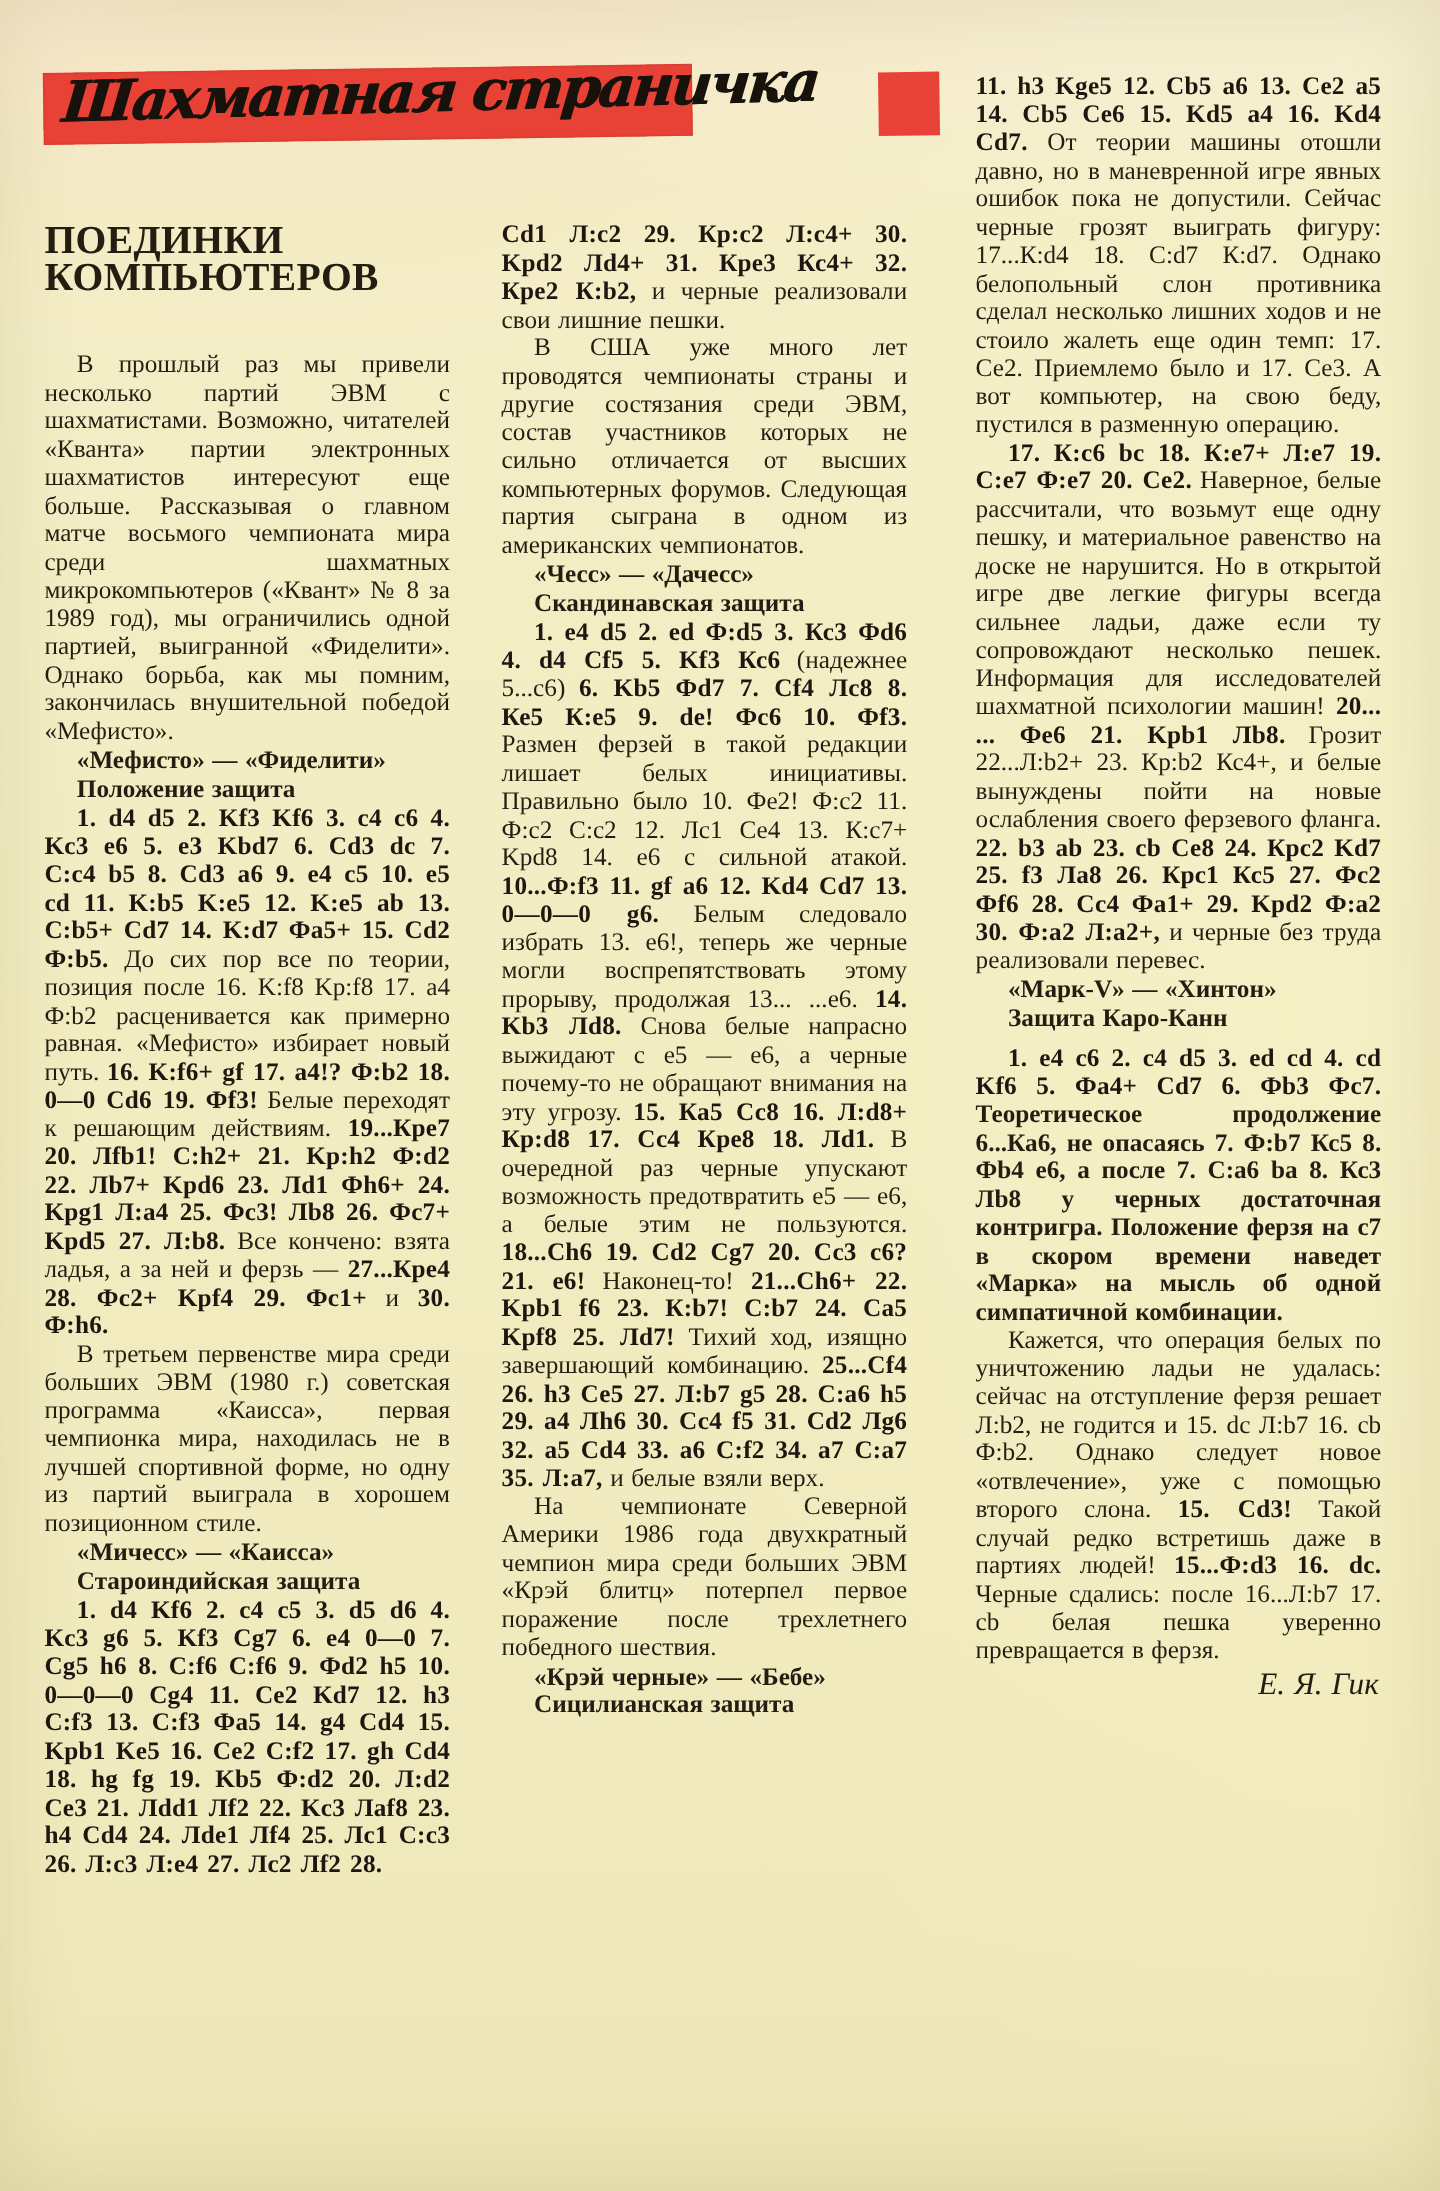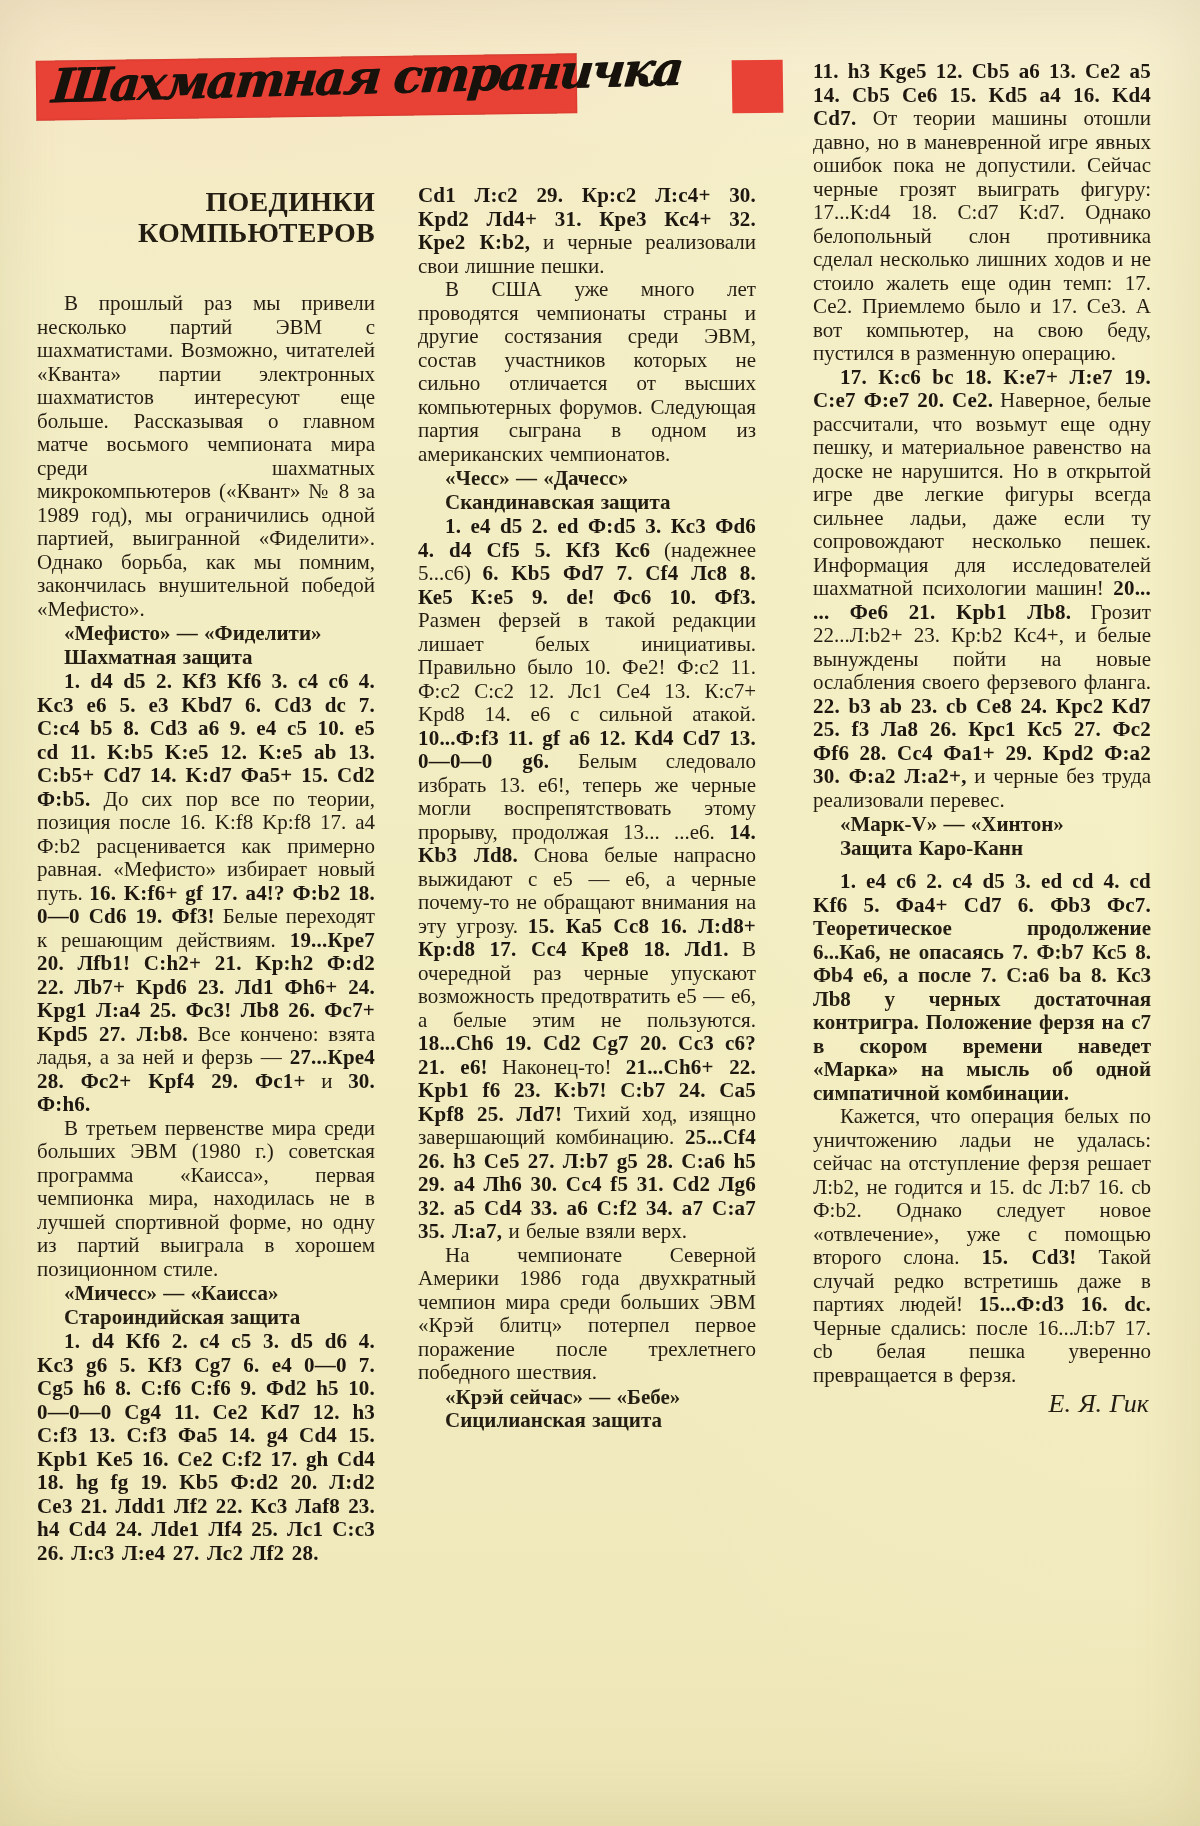--- a/index.html
+++ b/index.html
@@ -43,22 +43,22 @@
   .col{
     position:absolute;top:184px;width:338px;
     font-size:21px;line-height:23.5px;
     text-align:justify;
     word-spacing:1px;
   }
   #colA{left:37px;}
   #colB{left:418px;}
   #colC{left:813px;top:60px;}
   .article-title{
-    font-size:28px;line-height:31px;font-weight:bold;
-    letter-spacing:.3px;margin:2px 0 44px 0;text-align:right;
+    font-size:33px;line-height:31px;font-weight:bold;
+    letter-spacing:.3px;margin:2px 0 44px 0;text-align:left;
   }
   .match-head{
     font-weight:bold;padding-left:27px;text-align:left;
     margin-top:1px;margin-bottom:1px;
   }
   .para{margin:0;}
   .para.ind{text-indent:27px;}
   .para.gap{margin-top:10px;font-weight:bold;}
   .mv{letter-spacing:.2px;word-spacing:2px;color:#1d1710;}
   .author{
@@ -75,41 +75,41 @@
   <div class="red-block"></div>
 
   <div class="col" id="colA">
       <div class="article-title">
         <div>ПОЕДИНКИ</div>
         <div>КОМПЬЮТЕРОВ</div>
       </div>
       <p class="para ind"><span>В прошлый раз мы привели несколько партий ЭВМ с шахматистами. Возможно, читателей «Кванта» партии электронных шахматистов интересуют еще больше. Рассказывая о главном матче восьмого чемпионата мира среди шахматных микрокомпьютеров («Квант» № 8 за 1989 год), мы ограничились одной партией, выигранной «Фиделити». Однако борьба, как мы помним, закончилась внушительной победой «Мефисто».</span></p>
       <div class="match-head">
         <div>«Мефисто» — «Фиделити»</div>
-        <div>Шахматная защита</div>
+        <div>Положение защита</div>
       </div>
       <p class="para ind"><b class="mv">1. d4 d5 2. Kf3 Kf6 3. c4 c6 4. Kc3 e6 5. e3 Kbd7 6. Cd3 dc 7. C:c4 b5 8. Cd3 a6 9. e4 c5 10. e5 cd 11. K:b5 K:e5 12. K:e5 ab 13. C:b5+ Cd7 14. K:d7 Фа5+ 15. Cd2 Ф:b5.</b><span> До сих пор все по теории, позиция после 16. K:f8 Kp:f8 17. a4 Ф:b2 расценивается как примерно равная. «Мефисто» избирает новый путь. </span><b class="mv">16. K:f6+ gf 17. a4!? Ф:b2 18. 0—0 Cd6 19. Фf3!</b><span> Белые переходят к решающим действиям. </span><b class="mv">19...Кре7 20. Лfb1! C:h2+ 21. Kp:h2 Ф:d2 22. Лb7+ Kpd6 23. Лd1 Фh6+ 24. Kpg1 Л:а4 25. Фс3! Лb8 26. Фс7+ Kpd5 27. Л:b8.</b><span> Все кончено: взята ладья, а за ней и ферзь — </span><b class="mv">27...Кре4 28. Фс2+ Kpf4 29. Фс1+</b><span> и </span><b class="mv">30. Ф:h6.</b></p>
       <p class="para ind"><span>В третьем первенстве мира среди больших ЭВМ (1980 г.) советская программа «Каисса», первая чемпионка мира, находилась не в лучшей спортивной форме, но одну из партий выиграла в хорошем позиционном стиле.</span></p>
       <div class="match-head">
         <div>«Мичесс» — «Каисса»</div>
         <div>Староиндийская защита</div>
       </div>
       <p class="para ind"><b class="mv">1. d4 Kf6 2. c4 c5 3. d5 d6 4. Kc3 g6 5. Kf3 Cg7 6. e4 0—0 7. Cg5 h6 8. C:f6 C:f6 9. Фd2 h5 10. 0—0—0 Cg4 11. Ce2 Kd7 12. h3 C:f3 13. C:f3 Фа5 14. g4 Cd4 15. Kpb1 Ke5 16. Ce2 C:f2 17. gh Cd4 18. hg fg 19. Kb5 Ф:d2 20. Л:d2 Ce3 21. Лdd1 Лf2 22. Kc3 Лаf8 23. h4 Cd4 24. Лde1 Лf4 25. Лс1 C:c3 26. Л:c3 Л:e4 27. Лс2 Лf2 28.</b></p>
     </div>
   <div class="col" id="colB">
       <p class="para"><b class="mv">Cd1 Л:c2 29. Кр:c2 Л:c4+ 30. Kpd2 Лd4+ 31. Кре3 Кс4+ 32. Кре2 К:b2,</b><span> и черные реализовали свои лишние пешки.</span></p>
       <p class="para ind"><span>В США уже много лет проводятся чемпионаты страны и другие состязания среди ЭВМ, состав участников которых не сильно отличается от высших компьютерных форумов. Следующая партия сыграна в одном из американских чемпионатов.</span></p>
       <div class="match-head">
         <div>«Чесс» — «Дачесс»</div>
         <div>Скандинавская защита</div>
       </div>
       <p class="para ind"><b class="mv">1. е4 d5 2. ed Ф:d5 3. Кс3 Фd6 4. d4 Cf5 5. Kf3 Кс6</b><span> (надежнее 5...с6) </span><b class="mv">6. Kb5 Фd7 7. Cf4 Лс8 8. Ке5 К:е5 9. de! Фс6 10. Фf3.</b><span> Размен ферзей в такой редакции лишает белых инициативы. Правильно было 10. Фе2! Ф:с2 11. Ф:с2 С:с2 12. Лс1 Се4 13. К:с7+ Kpd8 14. е6 с сильной атакой. </span><b class="mv">10...Ф:f3 11. gf а6 12. Kd4 Cd7 13. 0—0—0 g6.</b><span> Белым следовало избрать 13. е6!, теперь же черные могли воспрепятствовать этому прорыву, продолжая 13... ...е6. </span><b class="mv">14. Kb3 Лd8.</b><span> Снова белые напрасно выжидают с е5 — е6, а черные почему-то не обращают внимания на эту угрозу. </span><b class="mv">15. Ка5 Сс8 16. Л:d8+ Кр:d8 17. Сс4 Кре8 18. Лd1.</b><span> В очередной раз черные упускают возможность предотвратить е5 — е6, а белые этим не пользуются. </span><b class="mv">18...Ch6 19. Cd2 Cg7 20. Сс3 с6? 21. е6!</b><span> Наконец-то! </span><b class="mv">21...Ch6+ 22. Kpb1 f6 23. К:b7! С:b7 24. Са5 Kpf8 25. Лd7!</b><span> Тихий ход, изящно завершающий комбинацию. </span><b class="mv">25...Cf4 26. h3 Се5 27. Л:b7 g5 28. С:а6 h5 29. а4 Лh6 30. Сс4 f5 31. Cd2 Лg6 32. а5 Cd4 33. а6 C:f2 34. а7 С:а7 35. Л:а7,</b><span> и белые взяли верх.</span></p>
       <p class="para ind"><span>На чемпионате Северной Америки 1986 года двухкратный чемпион мира среди больших ЭВМ «Крэй блитц» потерпел первое поражение после трехлетнего победного шествия.</span></p>
       <div class="match-head">
-        <div>«Крэй сейчас» — «Бебе»</div>
+        <div>«Крэй черные» — «Бебе»</div>
         <div>Сицилианская защита</div>
       </div>
     </div>
   <div class="col" id="colC">
       <p class="para"><b class="mv">11. h3 Kge5 12. Cb5 a6 13. Ce2 a5 14. Cb5 Ce6 15. Kd5 a4 16. Kd4 Cd7.</b><span> От теории машины отошли давно, но в маневренной игре явных ошибок пока не допустили. Сейчас черные грозят выиграть фигуру: 17...К:d4 18. С:d7 К:d7. Однако белопольный слон противника сделал несколько лишних ходов и не стоило жалеть еще один темп: 17. Се2. Приемлемо было и 17. Се3. А вот компьютер, на свою беду, пустился в разменную операцию.</span></p>
       <p class="para ind"><b class="mv">17. К:с6 bc 18. К:е7+ Л:е7 19. С:е7 Ф:е7 20. Се2.</b><span> Наверное, белые рассчитали, что возьмут еще одну пешку, и материальное равенство на доске не нарушится. Но в открытой игре две легкие фигуры всегда сильнее ладьи, даже если ту сопровождают несколько пешек. Информация для исследователей шахматной психологии машин! </span><b class="mv">20... ... Фе6 21. Kpb1 Лb8.</b><span> Грозит 22...Л:b2+ 23. Кр:b2 Кс4+, и белые вынуждены пойти на новые ослабления своего ферзевого фланга. </span><b class="mv">22. b3 ab 23. cb Се8 24. Крс2 Kd7 25. f3 Ла8 26. Крс1 Кс5 27. Фс2 Фf6 28. Сс4 Фа1+ 29. Kpd2 Ф:а2 30. Ф:а2 Л:а2+,</b><span> и черные без труда реализовали перевес.</span></p>
       <div class="match-head">
         <div>«Марк-V» — «Хинтон»</div>
         <div>Защита Каро-Канн</div>
       </div>

